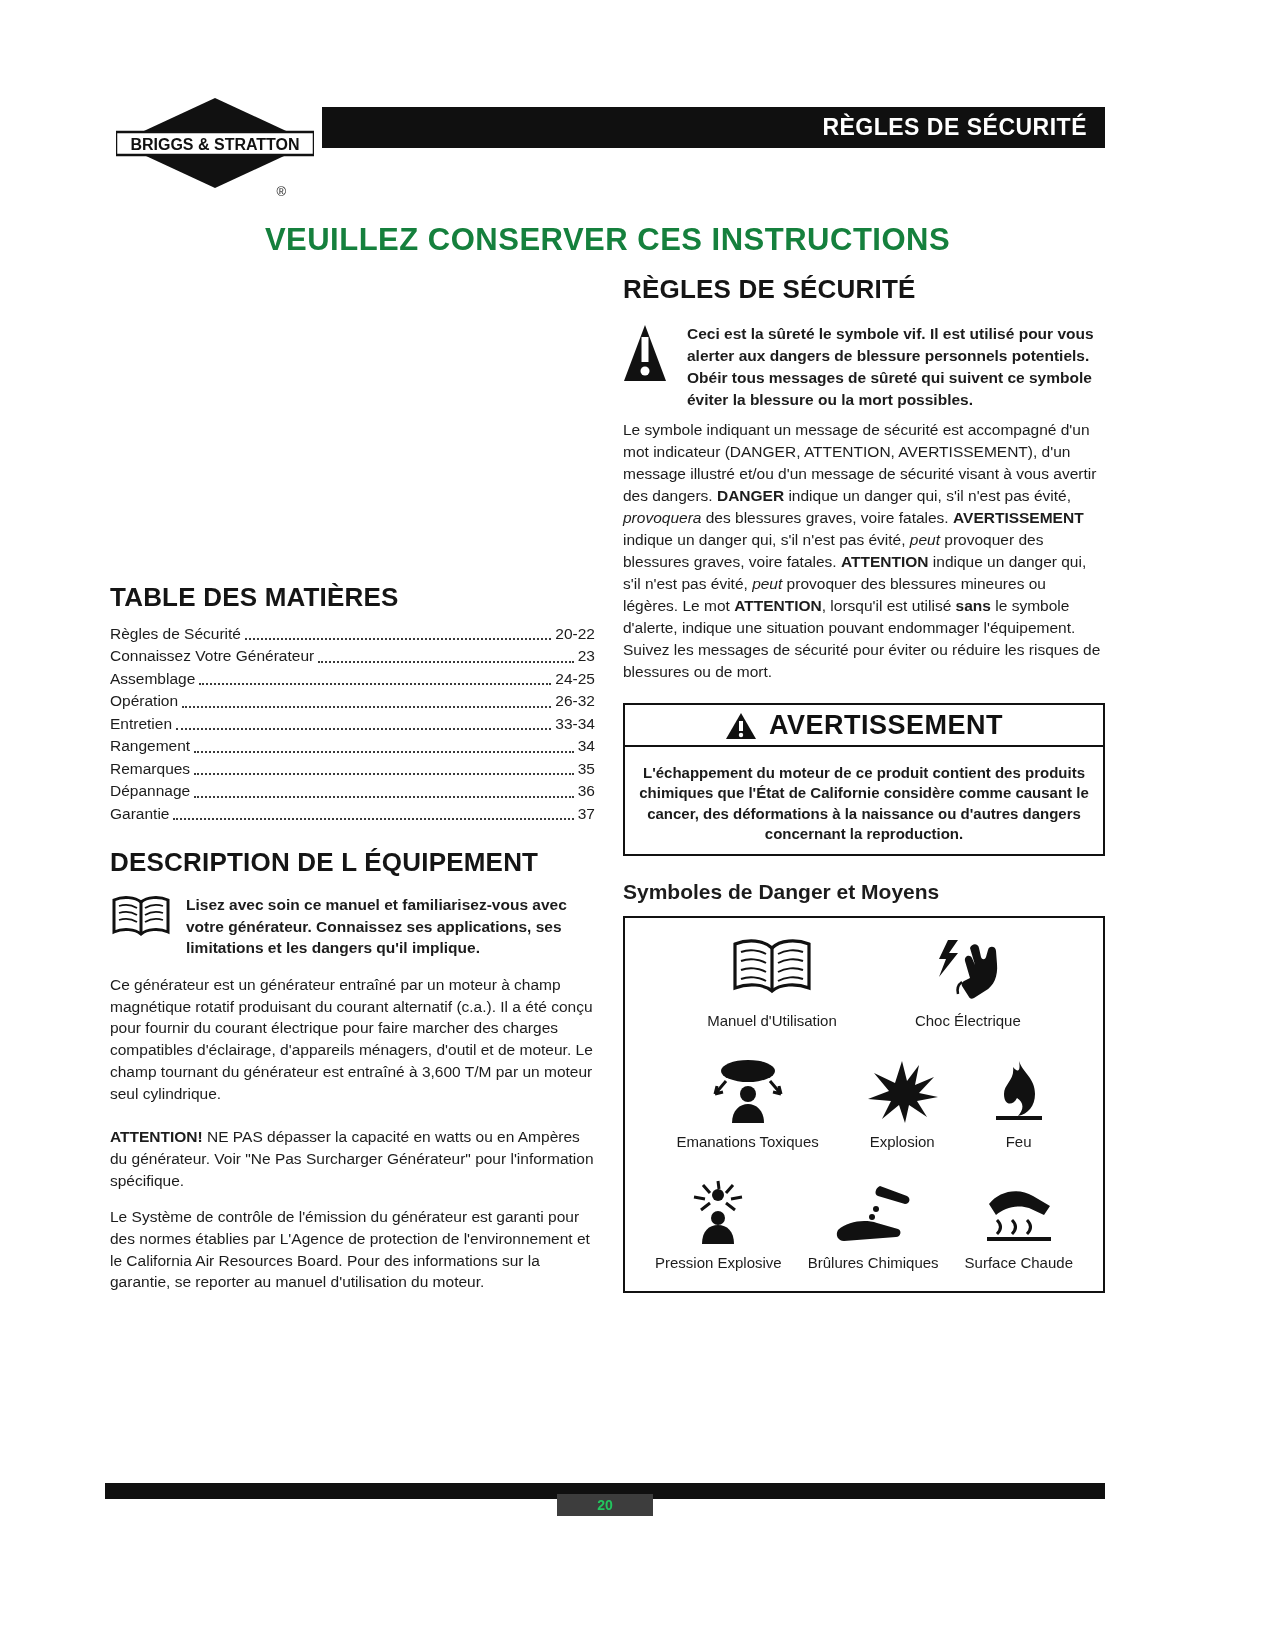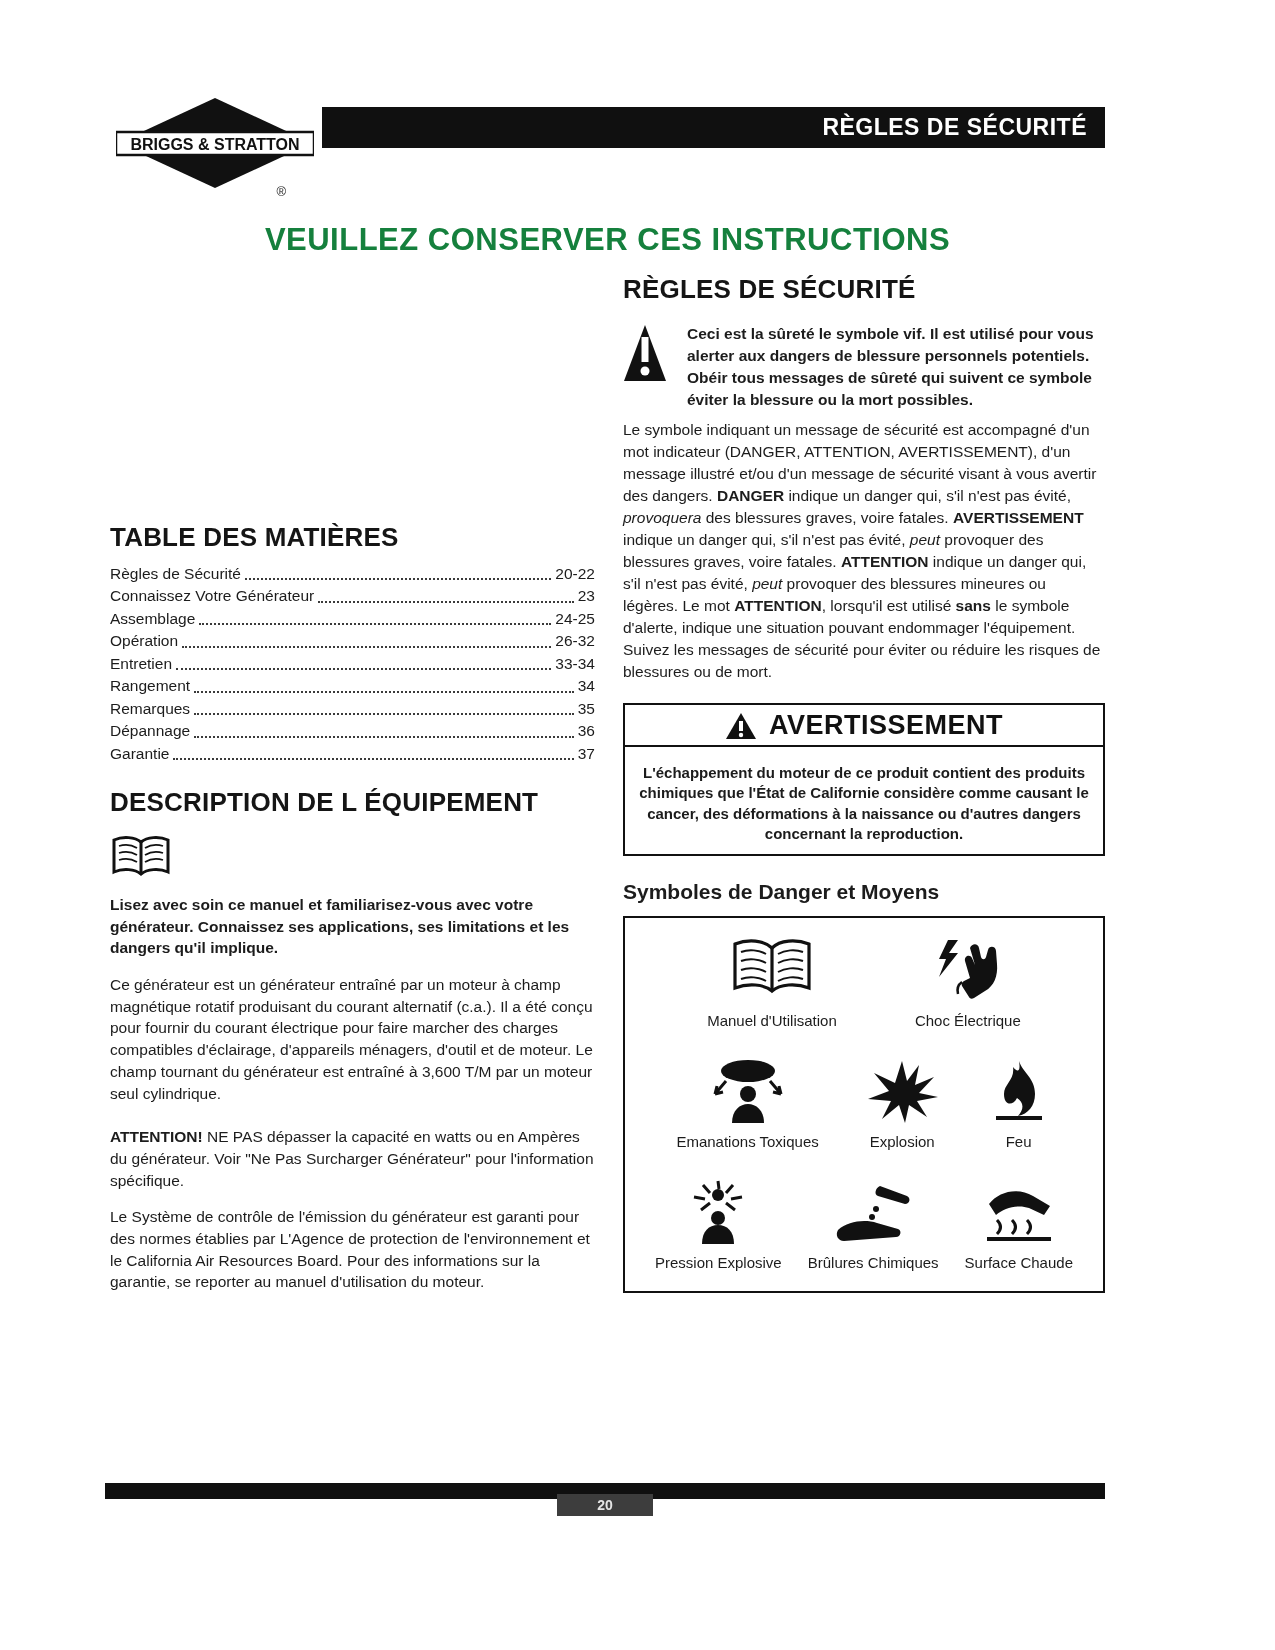--- a/index.html
+++ b/index.html
@@ -30,21 +30,21 @@
 
   
   .toc-list { margin-top:10px; }
   .toc-row { display:flex; font-size:15.5px; line-height:22.5px; }
   .toc-label { white-space:nowrap; }
   .toc-dots { flex:1; border-bottom:2.2px dotted #3a3a3a; margin:0 4px 5px; }
   .toc-page { white-space:nowrap; }
 
   
   .desc-title { margin-top:22px; }
-  .lead { display:flex; gap:14px; margin-top:16px; align-items:flex-start;flex-direction:column; }
+  .lead { display:flex; gap:14px; margin-top:16px; align-items:flex-start; }
   .lead .txt { font-weight:bold; font-size:15.5px; line-height:1.4; flex:1; }
   .para { margin-top:15px; font-size:15.5px; line-height:1.4; }
 
   
   .alert-lead { display:flex; gap:20px; margin-top:18px; align-items:flex-start; }
   .alert-lead .txt { font-weight:bold; font-size:15.5px; line-height:1.42; flex:1; }
   .safety-body { margin-top:8px; font-size:15.5px; line-height:1.42; }
 
   .warning-box { margin-top:20px; border:2.5px solid #111; }
   .warning-title { display:flex; align-items:center; justify-content:center; gap:12px; padding:5px 0 4px; }
@@ -54,21 +54,21 @@
   .symbols-title { margin-top:24px; font-size:21px; font-weight:bold; }
   .symbols-box { margin-top:12px; border:2.5px solid #111; padding:18px 4px 20px; }
   .symbol-row { display:flex; justify-content:space-evenly; align-items:flex-end; }
   .symbol-row + .symbol-row { margin-top:28px; }
   .symbol-cell { display:flex; flex-direction:column; align-items:center; gap:10px; }
   .symbol-label { font-size:15px; white-space:nowrap; }
 
   
   .footer-bar { position:absolute; left:105px; top:1483px; width:1000px; height:16px; background:#101010; }
   .footer-tab { position:absolute; left:50%; transform:translateX(-50%); top:11px; width:96px; height:22px;
-    background:#3d3d3d; color:#e5e5e5; display:flex; align-items:center; justify-content:center;
+    background:#3d3d3d; color:#22c55e; display:flex; align-items:center; justify-content:center;
     font-size:14px; font-weight:bold; }
 
   svg { display:block; }
 </style>
 </head>
 <body>
 
 <div class="page">
 
   <div class="logo-wrap">

